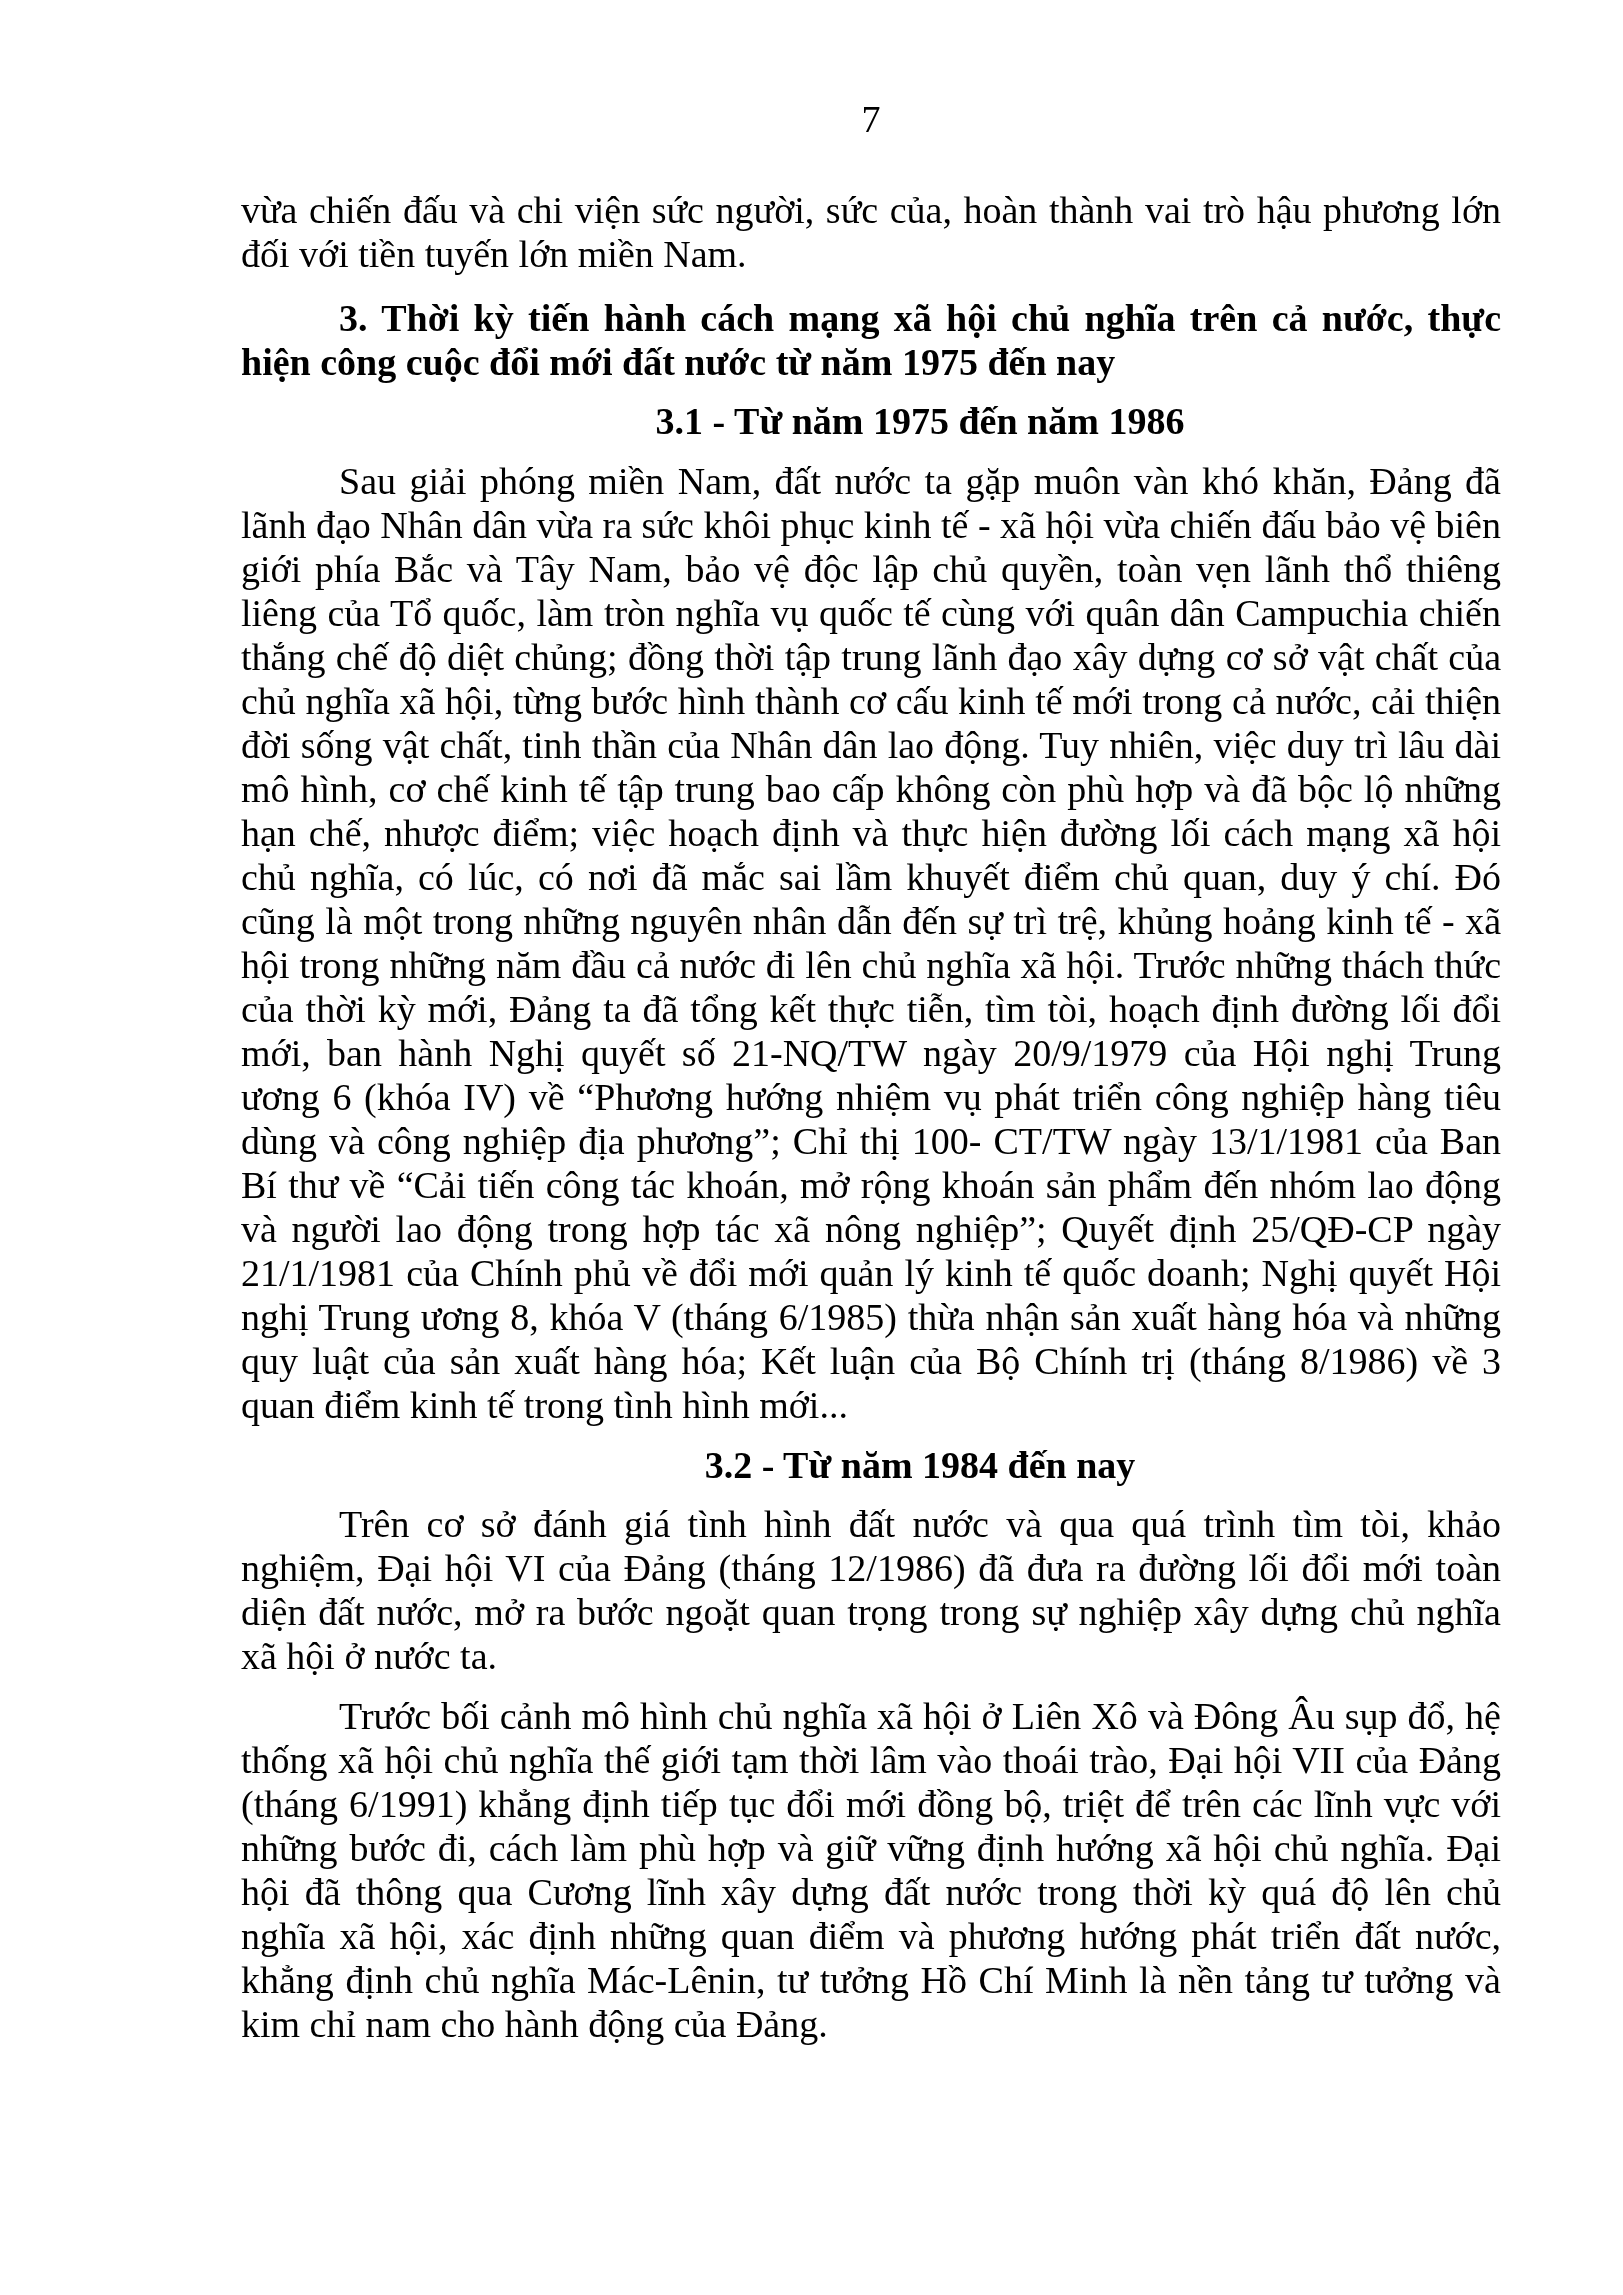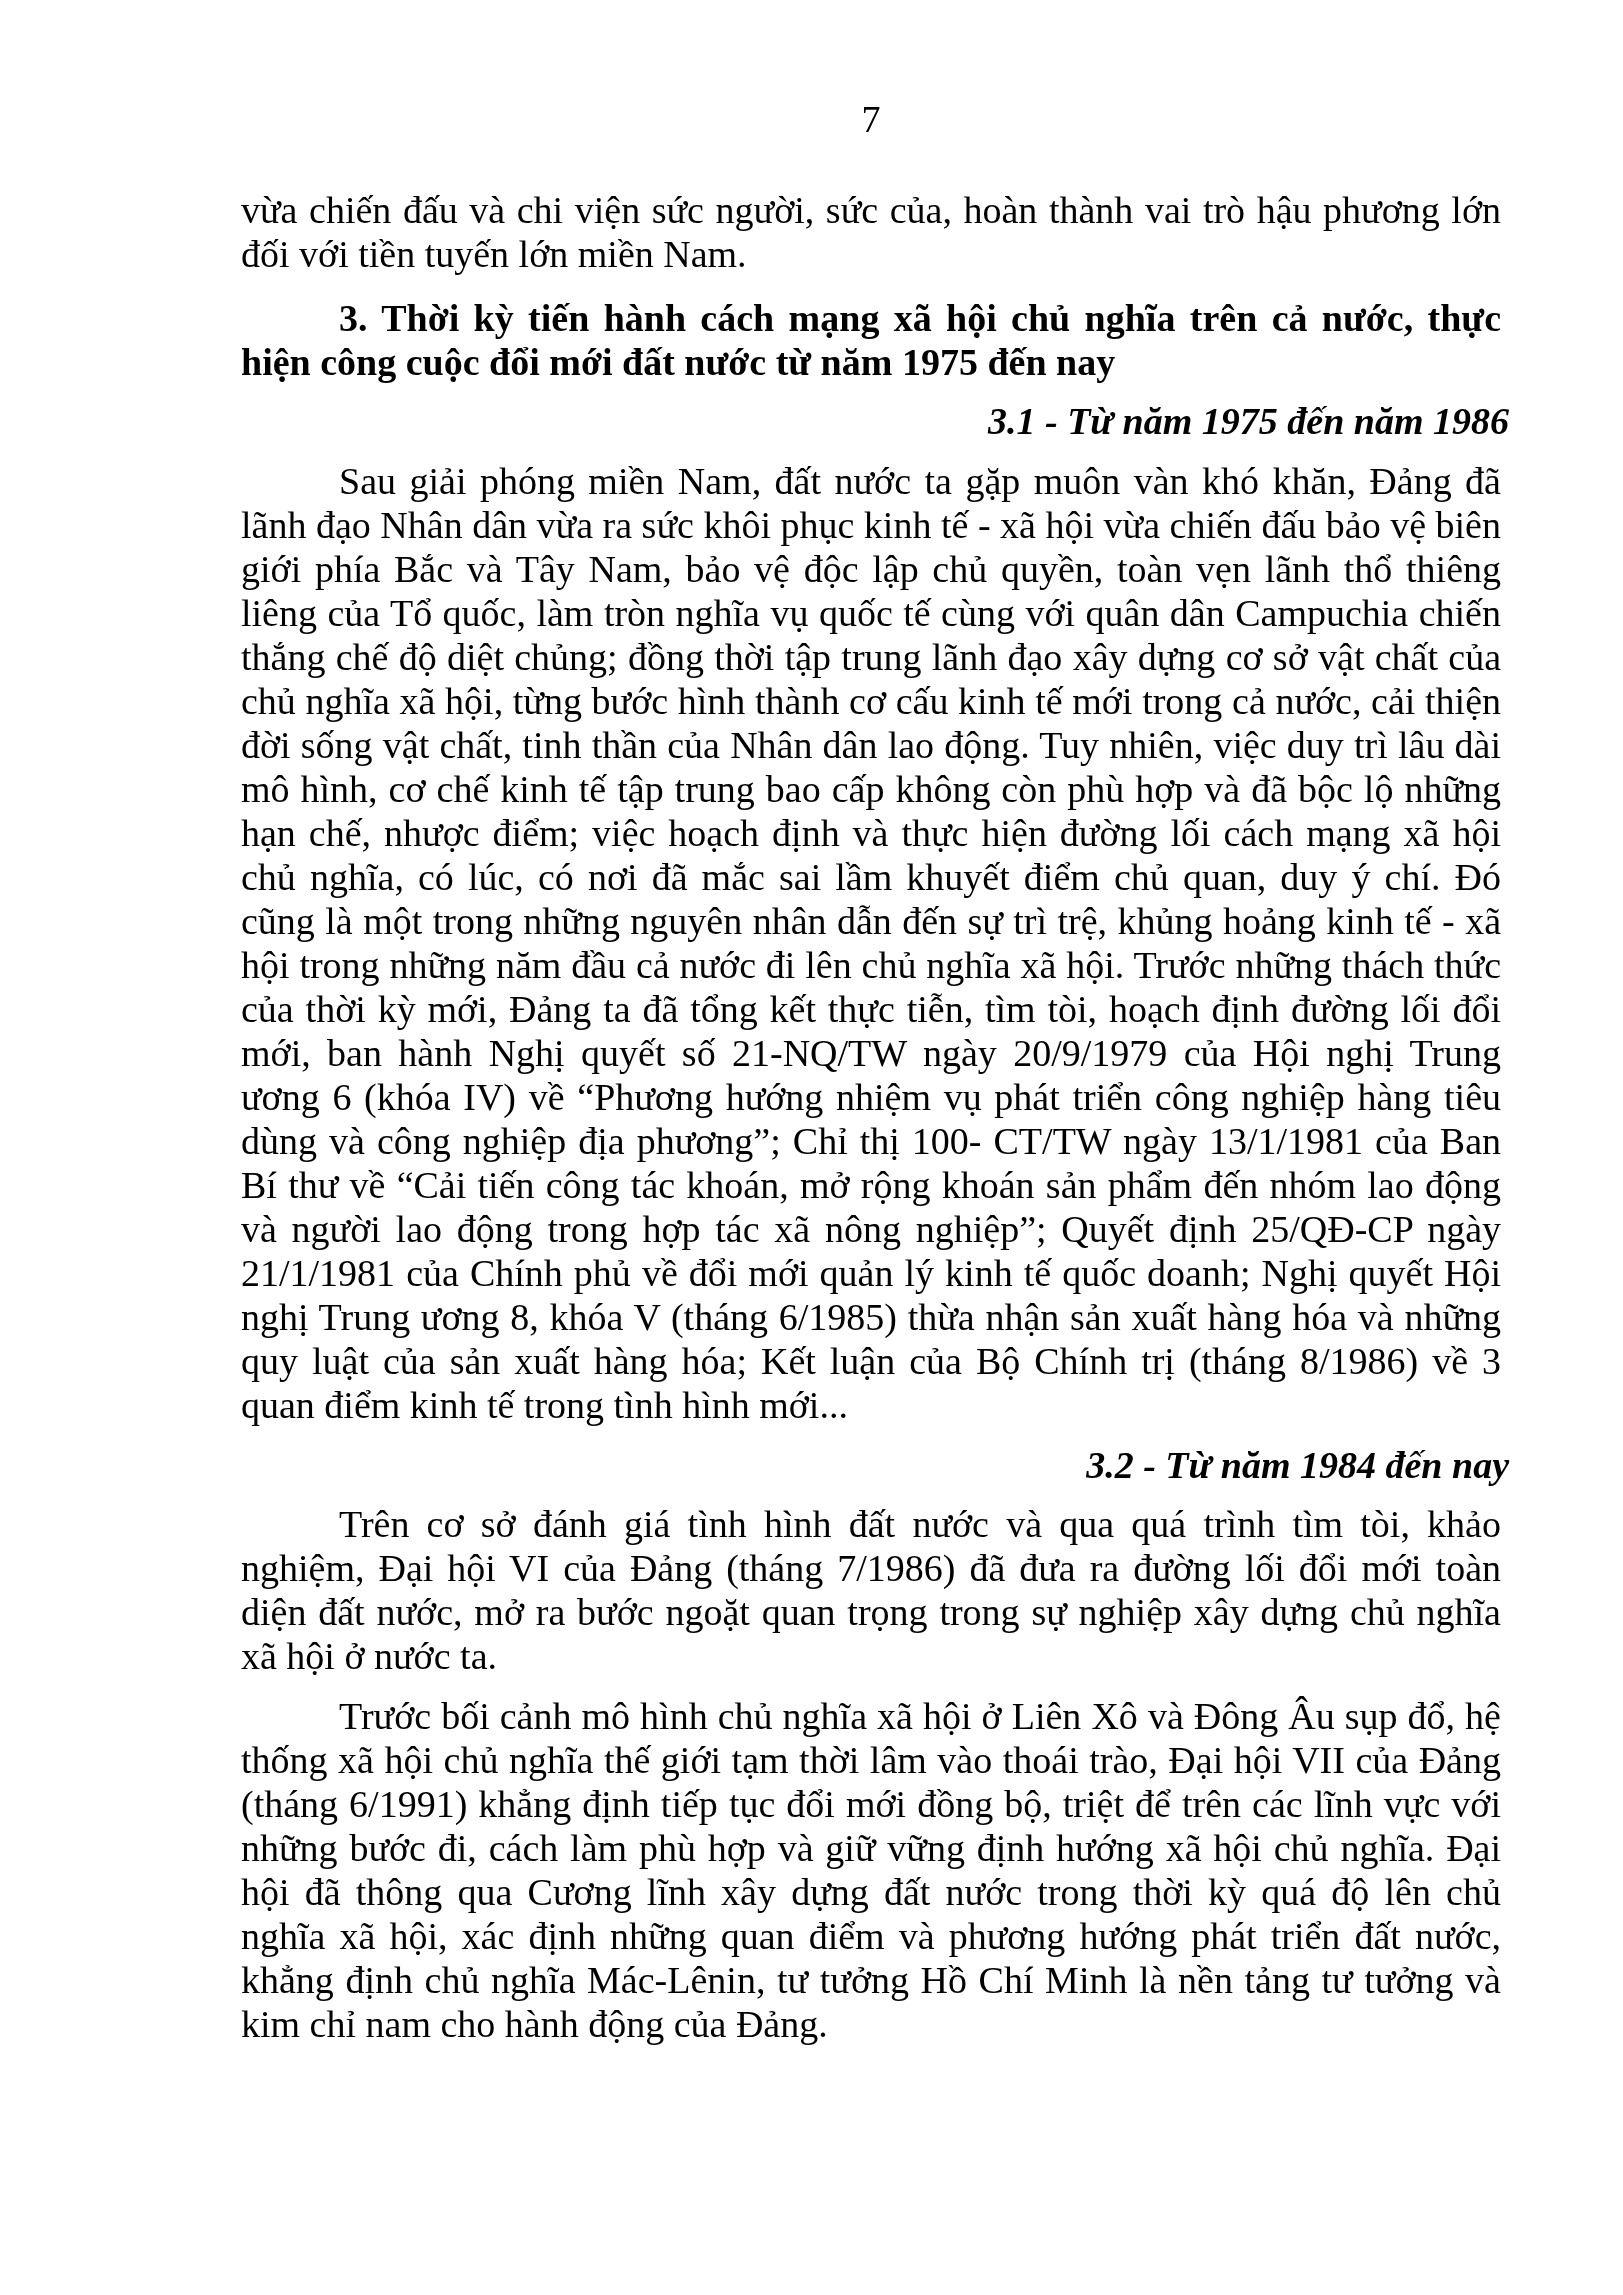--- a/index.html
+++ b/index.html
@@ -34,24 +34,23 @@
   }
   .blk {
     margin-top: 15.7px;
   }
   .heading-bold {
     margin-top: 19.6px;
     font-weight: bold;
   }
   .subheading {
     margin: 15.7px 0 0 0;
-    text-align: right;
+    text-align: center;
     text-indent: 98px;
     font-weight: bold;
-    font-style: italic;
   }
   .italic {
   }
 </style>
 </head>
 <body>
 
 <div class="sheet">
 
   <div class="page-number">7</div>
@@ -59,18 +58,18 @@
   <p class="para no-indent">vừa chiến đấu và chi viện sức người, sức của, hoàn thành vai trò hậu phương lớn đối với tiền tuyến lớn miền Nam.</p>
 
   <p class="para heading-bold">3. Thời kỳ tiến hành cách mạng xã hội chủ nghĩa trên cả nước, thực hiện công cuộc đổi mới đất nước từ năm 1975 đến nay</p>
 
   <p class="subheading">3.1 - Từ năm 1975 đến năm 1986</p>
 
   <p class="para blk"><span>Sau giải phóng miền Nam, đất nước ta gặp muôn vàn khó khăn, Đảng đã lãnh đạo Nhân dân vừa ra sức khôi phục kinh tế - xã hội vừa chiến đấu bảo vệ biên giới phía Bắc và Tây Nam, bảo vệ độc lập chủ quyền, toàn vẹn lãnh thổ thiêng liêng của Tổ quốc, làm tròn nghĩa vụ quốc tế cùng với quân dân Campuchia chiến thắng chế độ diệt chủng; đồng thời tập trung lãnh đạo xây dựng cơ sở vật chất của chủ nghĩa xã hội, từng bước hình thành cơ cấu kinh tế mới trong cả nước, cải thiện đời sống vật chất, tinh thần của Nhân dân lao động. Tuy nhiên, việc duy trì lâu dài mô hình, cơ chế kinh tế tập trung bao cấp không còn phù hợp và đã bộc lộ những hạn chế, nhược điểm; việc hoạch định và thực hiện đường lối cách mạng xã hội chủ nghĩa, có lúc, có nơi đã mắc sai lầm khuyết điểm chủ quan, duy ý chí. Đó cũng là một trong những nguyên nhân dẫn đến sự trì trệ, khủng hoảng kinh tế - xã hội trong những năm đầu cả nước đi lên chủ nghĩa xã hội. Trước những thách thức của thời kỳ mới, Đảng ta đã tổng kết thực tiễn, tìm tòi, hoạch định đường lối đổi mới, ban hành Nghị quyết số 21-NQ/TW ngày 20/9/1979 của Hội nghị Trung ương 6 (khóa IV) về </span><span class="italic">“Phương hướng nhiệm vụ phát triển công nghiệp hàng tiêu dùng và công nghiệp địa phương”;</span><span> Chỉ thị 100- CT/TW ngày 13/1/1981 của Ban Bí thư về </span><span class="italic">“Cải tiến công tác khoán, mở rộng khoán sản phẩm đến nhóm lao động và người lao động trong hợp tác xã nông nghiệp”</span><span>; Quyết định 25/QĐ-CP ngày 21/1/1981 của Chính phủ về đổi mới quản lý kinh tế quốc doanh; Nghị quyết Hội nghị Trung ương 8, khóa V (tháng 6/1985) thừa nhận sản xuất hàng hóa và những quy luật của sản xuất hàng hóa; Kết luận của Bộ Chính trị (tháng 8/1986) về 3 quan điểm kinh tế trong tình hình mới...</span></p>
 
   <p class="subheading">3.2 - Từ năm 1984 đến nay</p>
 
-  <p class="para blk">Trên cơ sở đánh giá tình hình đất nước và qua quá trình tìm tòi, khảo nghiệm, Đại hội VI của Đảng (tháng 7/1986) đã đưa ra đường lối đổi mới toàn diện đất nước, mở ra bước ngoặt quan trọng trong sự nghiệp xây dựng chủ nghĩa xã hội ở nước ta.</p>
+  <p class="para blk">Trên cơ sở đánh giá tình hình đất nước và qua quá trình tìm tòi, khảo nghiệm, Đại hội VI của Đảng (tháng 12/1986) đã đưa ra đường lối đổi mới toàn diện đất nước, mở ra bước ngoặt quan trọng trong sự nghiệp xây dựng chủ nghĩa xã hội ở nước ta.</p>
 
   <p class="para blk">Trước bối cảnh mô hình chủ nghĩa xã hội ở Liên Xô và Đông Âu sụp đổ, hệ thống xã hội chủ nghĩa thế giới tạm thời lâm vào thoái trào, Đại hội VII của Đảng (tháng 6/1991) khẳng định tiếp tục đổi mới đồng bộ, triệt để trên các lĩnh vực với những bước đi, cách làm phù hợp và giữ vững định hướng xã hội chủ nghĩa. Đại hội đã thông qua Cương lĩnh xây dựng đất nước trong thời kỳ quá độ lên chủ nghĩa xã hội, xác định những quan điểm và phương hướng phát triển đất nước, khẳng định chủ nghĩa Mác-Lênin, tư tưởng Hồ Chí Minh là nền tảng tư tưởng và kim chỉ nam cho hành động của Đảng.</p>
 
 </div>
 
 
 </body></html>

